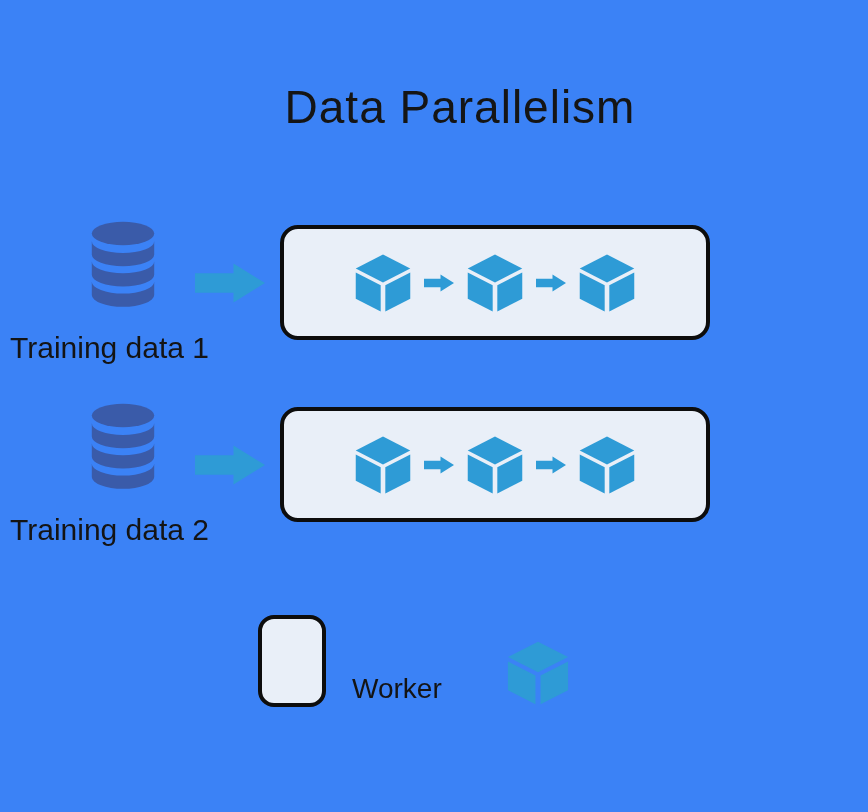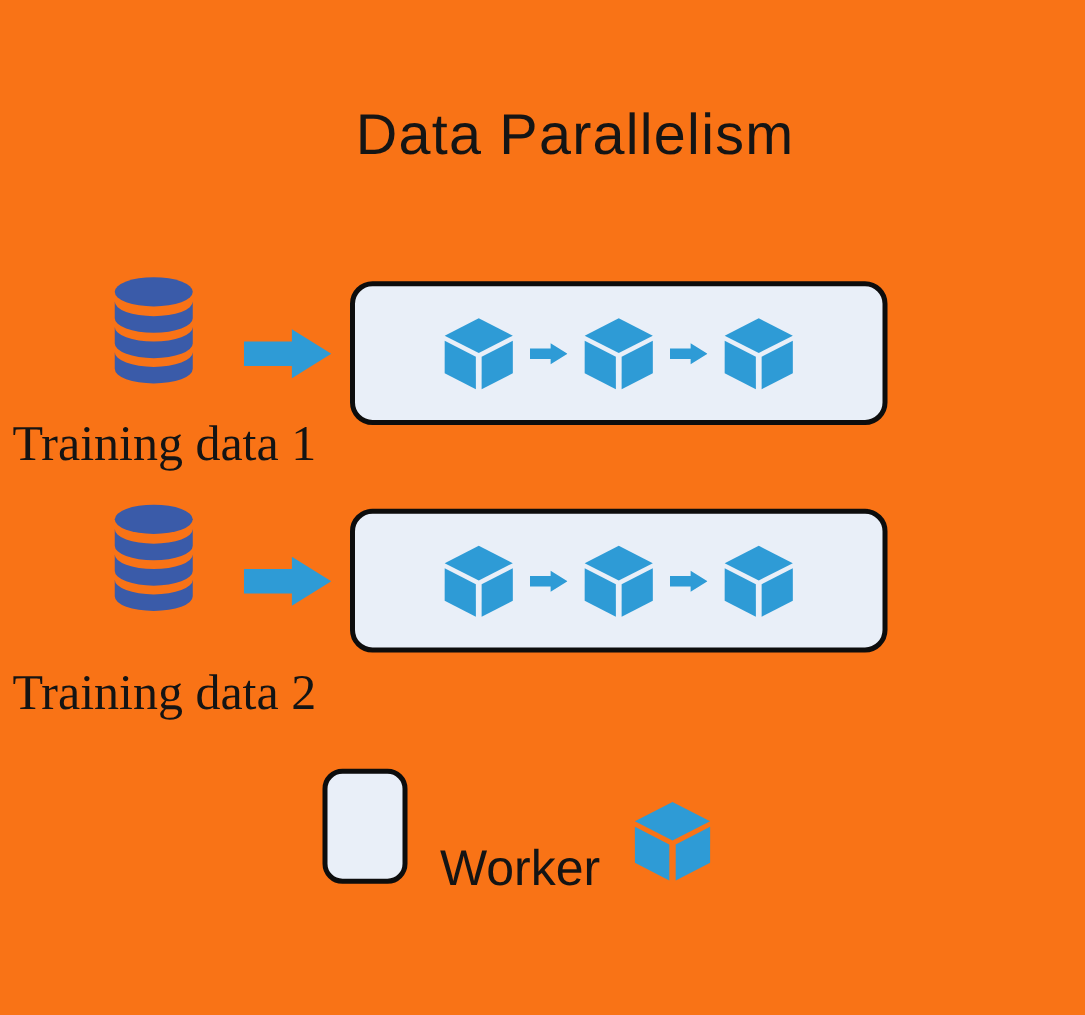--- a/index.html
+++ b/index.html
@@ -7,21 +7,21 @@
     --accent-blue:#2E9BD6;
     --worker-fill:#E9EFF8;
     --outline-black:#0D0D0D;
     --text-color:#111111;
   }
   *{margin:0;padding:0;box-sizing:border-box;}
   html,body{background:#ffffff;}
   .canvas{
     position:relative;
     width:868px;height:812px;
-    background:#f97316;
+    background:#3b82f6;
     font-family:"Liberation Sans", sans-serif;
     color:var(--text-color);
     overflow:hidden;
   }
   .title{
     position:absolute;
     top:80px;left:110px;width:700px;
     text-align:center;
     font-size:46px;
     font-weight:500;
@@ -32,27 +32,26 @@
   .fill-accent{fill:var(--accent-blue);}
   .fill-db{fill:var(--database-blue);}
 
   .db{position:absolute;width:78px;height:110px;}
   .db1{left:84px;top:212px;}
   .db2{left:84px;top:394px;}
 
   .row-label{
     position:absolute;
     left:10px;width:260px;
-    font-size:40px;
+    font-size:30px;
     color:#141414;
     white-space:nowrap;
-    font-family:Liberation Serif, serif;
   }
   .label1{top:331px;}
-  .label2{top:513px;margin-top:17px;}
+  .label2{top:513px;}
 
   .bigarrow{position:absolute;width:70px;height:44px;}
   .a1{left:195px;top:261px;}
   .a2{left:195px;top:443px;}
 
   .worker{
     position:absolute;
     left:280px;width:430px;height:115px;
     background:var(--worker-fill);
     border:4px solid var(--outline-black);
@@ -69,21 +68,21 @@
   .legend-worker-box{
     position:absolute;
     left:258px;top:615px;
     width:68px;height:92px;
     background:var(--worker-fill);
     border:4px solid var(--outline-black);
     border-radius:16px;
   }
   .legend-label{
     position:absolute;
-    font-size:40px;
+    font-size:28px;
     color:#141414;
     white-space:nowrap;
   }
   .legend-worker-label{left:352px;top:673px;}
   .legend-cube{position:absolute;left:506px;top:641px;width:64px;height:64px;}
   .legend-layer-label{left:592px;top:673px;}
 
   .defs-hidden{position:absolute;width:0;height:0;overflow:hidden;}
 </style>
 </head>

